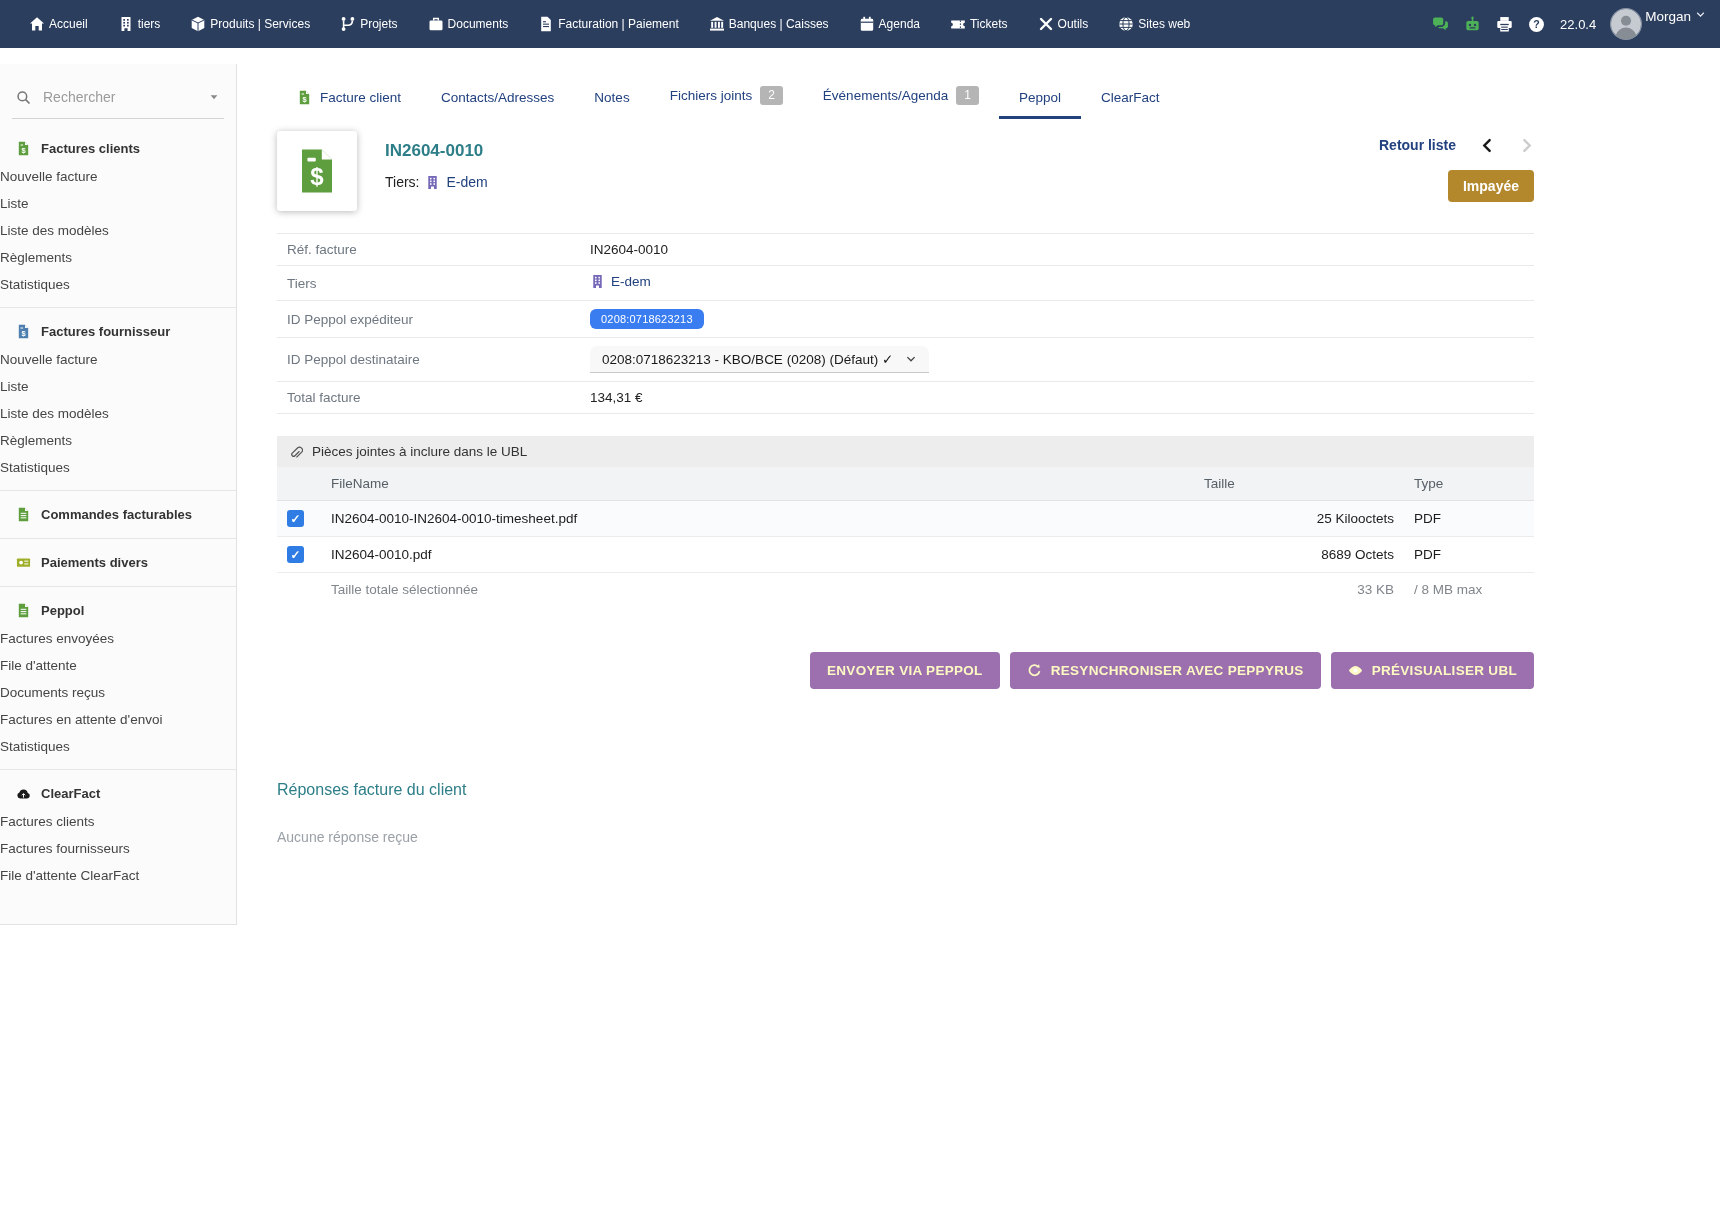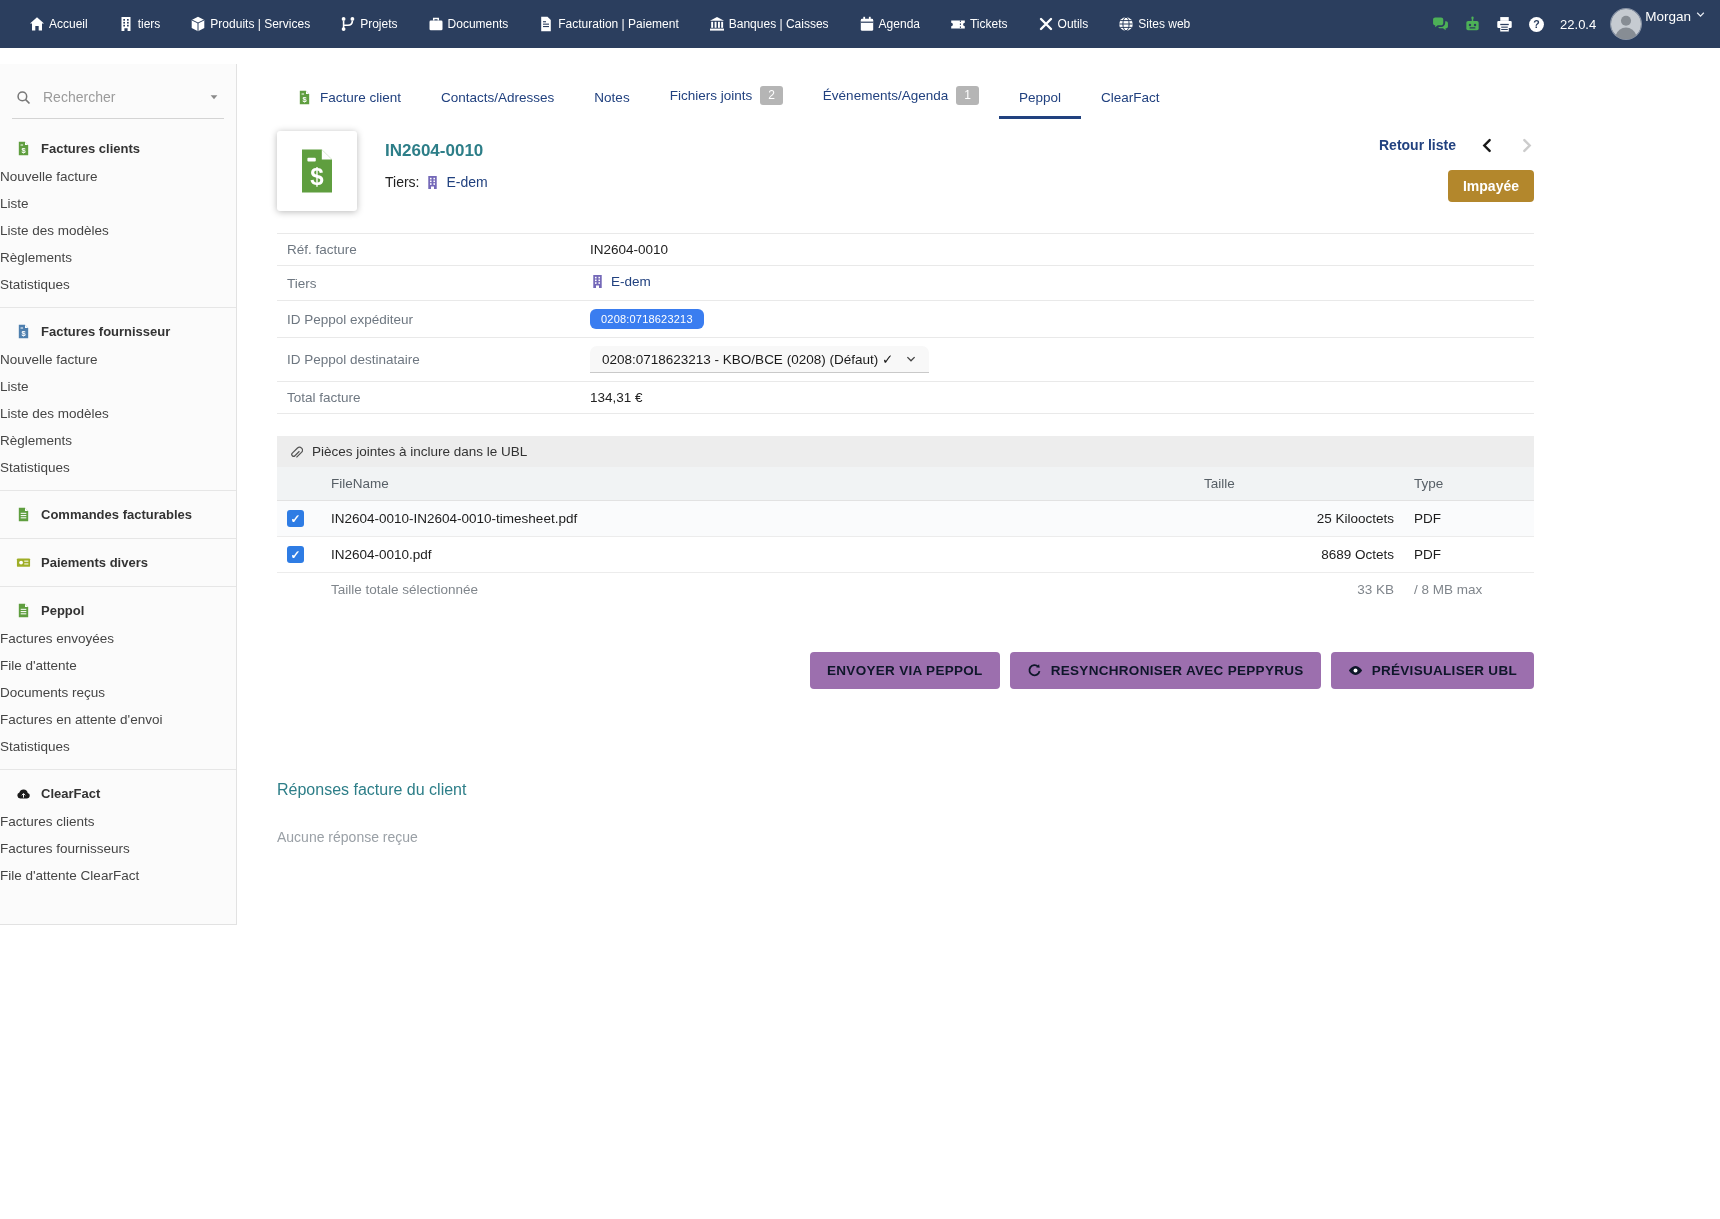--- a/index.html
+++ b/index.html
@@ -87,21 +87,21 @@
   .files td{padding:9px 10px;font-size:13.5px;color:#1c1c1c}
   .files .file-row{border-bottom:1px solid #ececec}
   .files .file-row:nth-child(odd){background:#fafbfc}
   .col-check{width:44px}
   .col-size{width:210px;text-align:right}
   .col-type{width:130px}
   .checkbox{width:17px;height:17px;border-radius:3px;background:var(--cbblue);display:flex;align-items:center;justify-content:center;color:#fff;font-size:12px;font-weight:bold;cursor:pointer}
   .totals td{color:#80868c}
 
   .actions{display:flex;justify-content:flex-end;gap:10px;margin-top:46px}
-  .btn{display:inline-flex;align-items:center;gap:9px;background:var(--btnpurple);color:#0f172a;border:none;border-radius:4px;padding:11px 17px;font-weight:bold;font-size:13.5px;font-family:inherit;cursor:pointer;letter-spacing:.3px}
+  .btn{display:inline-flex;align-items:center;gap:9px;background:var(--btnpurple);color:#fef9c3;border:none;border-radius:4px;padding:11px 17px;font-weight:bold;font-size:13.5px;font-family:inherit;cursor:pointer;letter-spacing:.3px}
   .btn .icon{font-size:15px}
 
   .responses{margin-top:92px}
   .resp-title{color:var(--teal);font-size:16px}
   .resp-empty{margin-top:30px;color:#9aa0a6;font-size:14px}
 </style>
 </head>
 <body>
 
 <header class="topnav">

